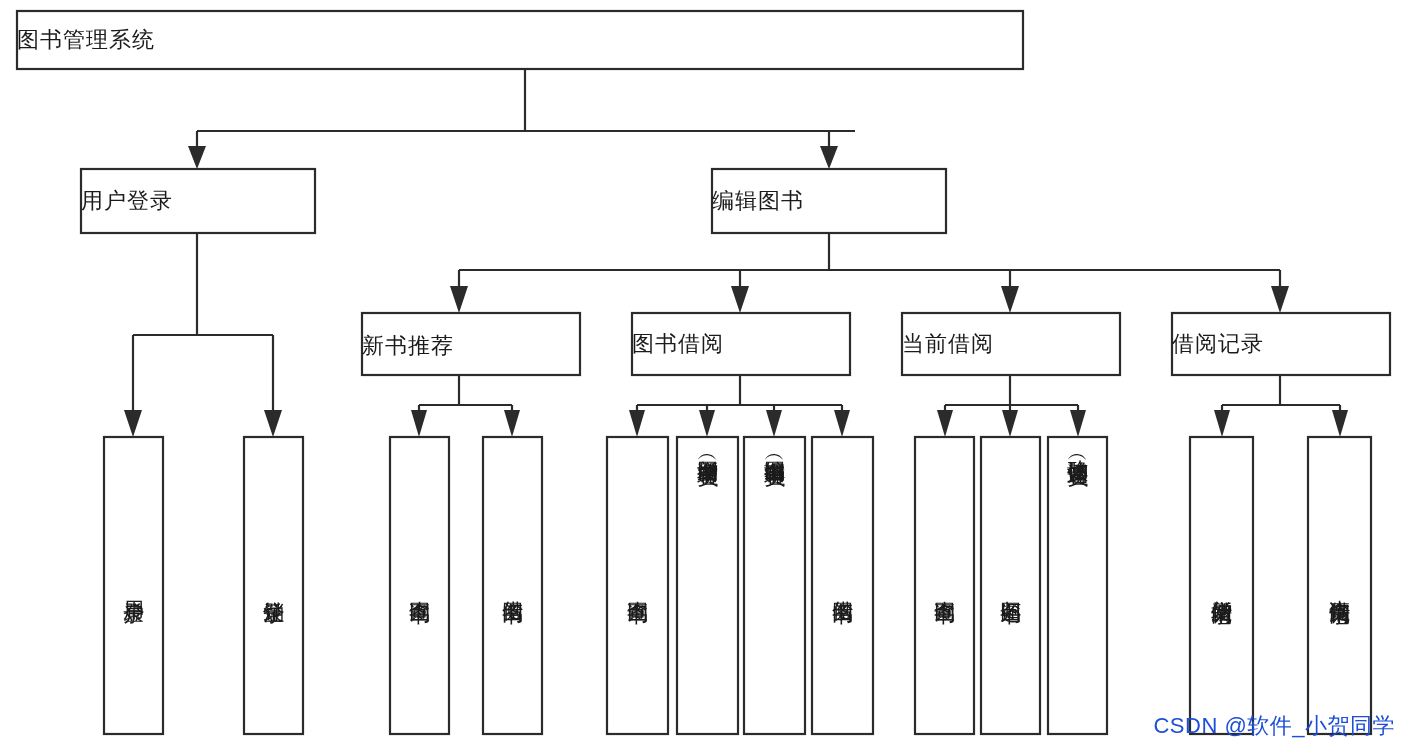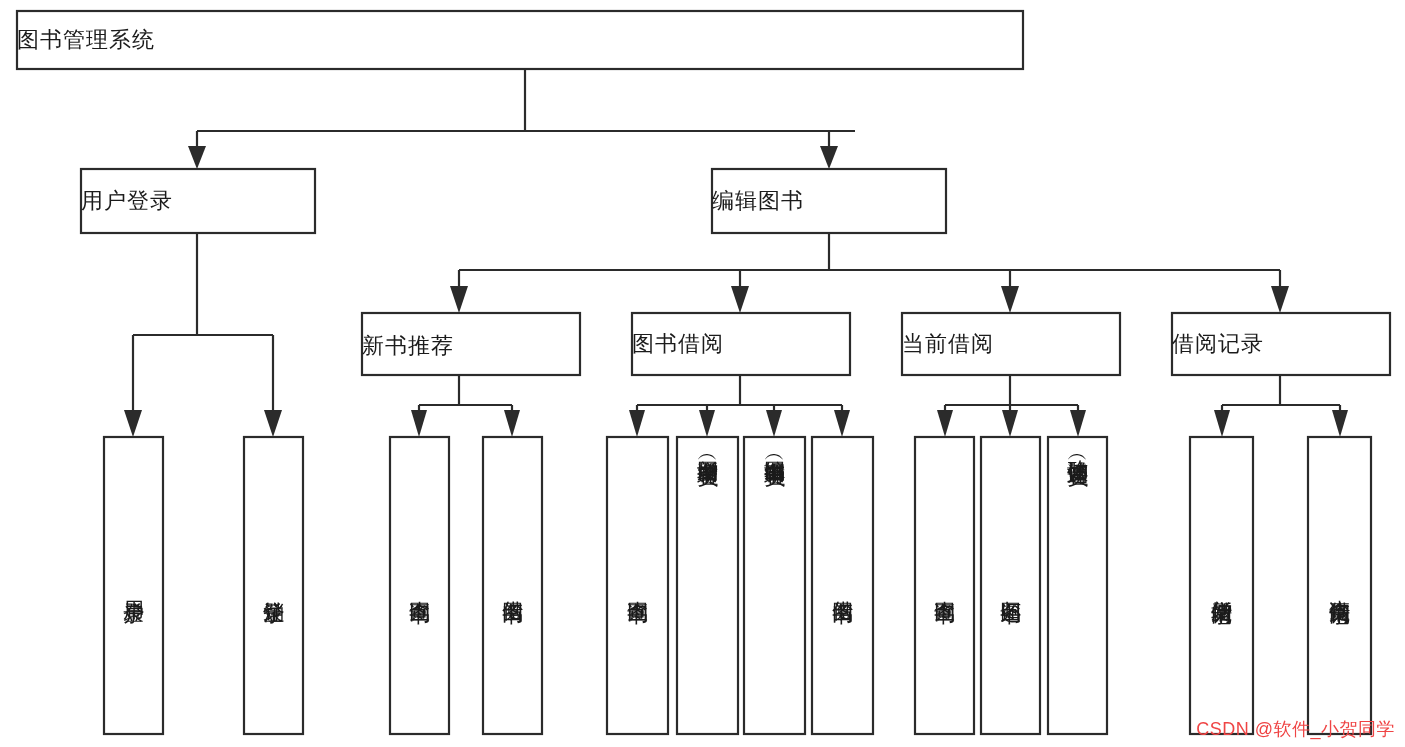--- a/index.html
+++ b/index.html
@@ -67,22 +67,22 @@
     font-size: 22px;
     color: #1b1b1b;
     letter-spacing: 1px;
     white-space: nowrap;
   }
   .watermark {
     position: absolute;
     right: 10px;
     bottom: 6px;
     font-family: "Liberation Sans", "DejaVu Sans", sans-serif;
-    font-size: 18px;
-    color: #ef4444;
+    font-size: 22px;
+    color: #1d4ed8;
     letter-spacing: 0.5px;
     white-space: nowrap;
     pointer-events: none;
   }
 </style>
 </head>
 <body>
 
 <div id="stage">
 

